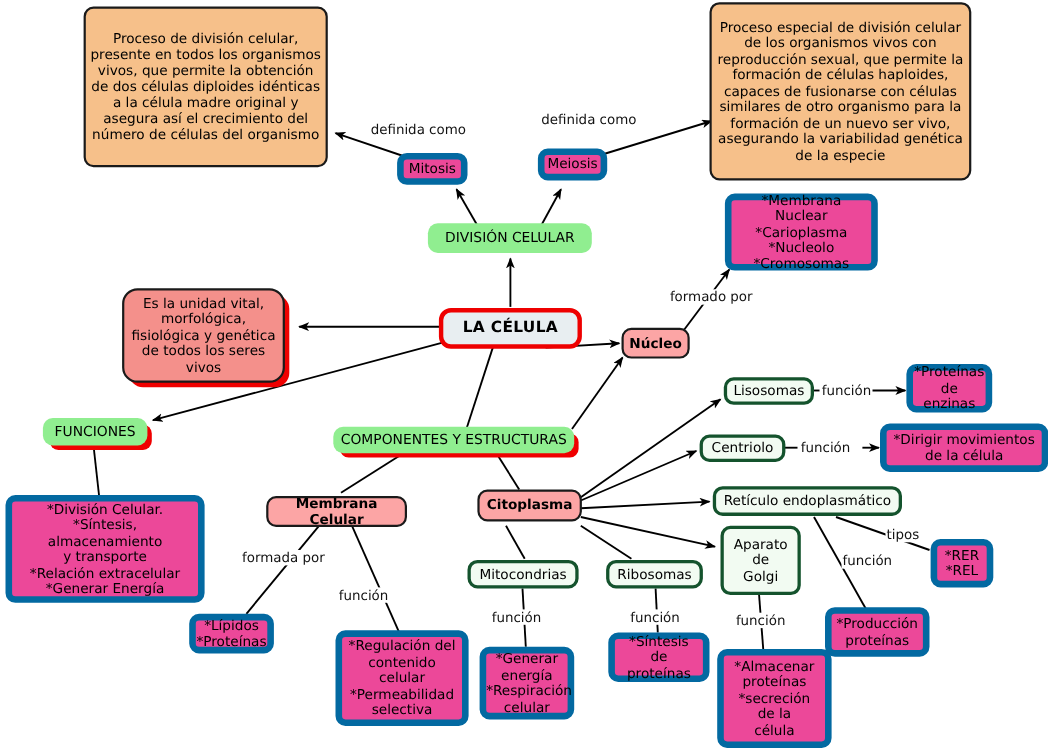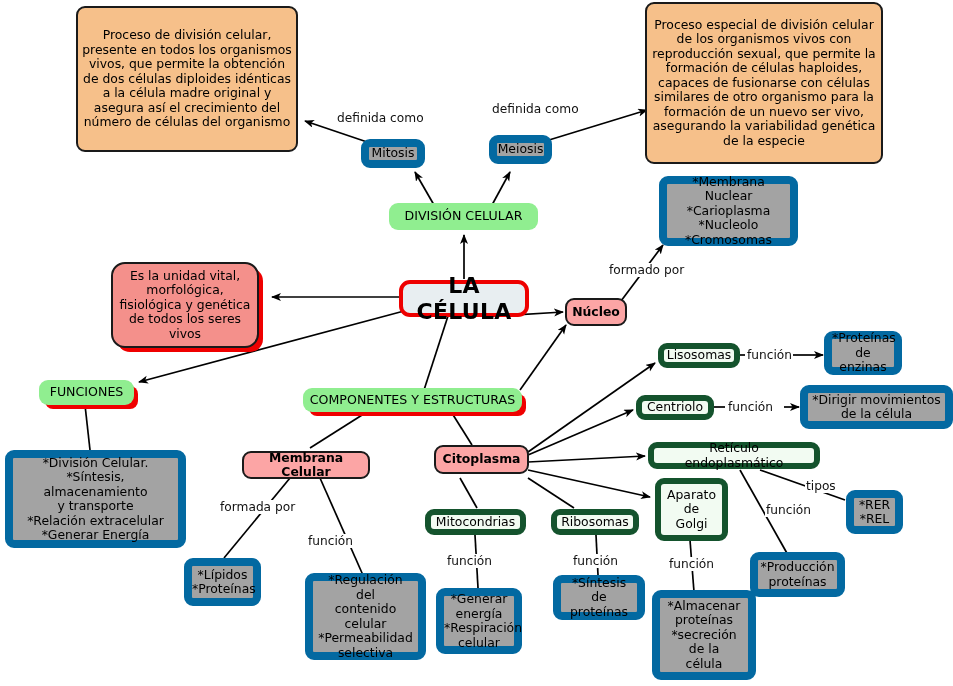--- a/index.html
+++ b/index.html
@@ -20,28 +20,28 @@
         font-size:12.4px;color:#000;box-shadow:5px 5px 0 -1px #ef0000;}
   
   .greenred{background:#90ee90;border-radius:9px;font-size:12.6px;color:#000;
             box-shadow:5px 5px 0 -1px #ef0000;}
   
   .greenplain{background:#90ee90;border-radius:9px;font-size:12.6px;color:#000;}
   
   .greenbord{background:#fca5a5;border:2px solid #1a1a1a;border-radius:9px;
              font-size:12.4px;color:#000;font-weight:bold;}
   
-  .palegreen{background:#f2fbf2;border:6px solid #14532d;border-radius:9px;
+  .palegreen{background:#f2fbf2;border:3px solid #14532d;border-radius:9px;
              font-size:12.4px;color:#000;}
   
-  .bluegrey{background:#a3a3a3;border:8px solid #0369a1;border-radius:9px;
+  .bluegrey{background:#ec4899;border:6px solid #0369a1;border-radius:9px;
             font-size:12.4px;color:#000;}
   
   .central{background:#e8eef1;border:4px solid #ee0000;border-radius:11px;
-           font-size:22px;font-weight:bold;color:#000;letter-spacing:.3px;}
+           font-size:14px;font-weight:bold;color:#000;letter-spacing:.3px;}
 
   .linklabel{position:absolute;font-size:12.2px;color:#111;background:#fff;
              white-space:nowrap;padding:0 1px;}
 </style>
 </head>
 <body>
 
 <div id="canvas">
 
   <svg id="wires" viewBox="0 0 953 686" xmlns="http://www.w3.org/2000/svg">
@@ -204,21 +204,21 @@
 *Síntesis, almacenamiento
 y transporte
 *Relación extracelular
 *Generar Energía</span>
   </div>
 
   <div class="node greenbord" style="left:242px;top:451px;width:128px;height:28px;">
     <span>Membrana Celular</span>
   </div>
 
-  <div class="node bluegrey" style="left:184px;top:558px;width:77px;height:48px;white-space:pre-line;">
+  <div class="node bluegrey" style="left:172px;top:558px;width:77px;height:36px;white-space:pre-line;">
     <span>*Lípidos
 *Proteínas</span>
   </div>
 
   <div class="node bluegrey" style="left:305px;top:573px;width:121px;height:87px;white-space:pre-line;">
     <span>*Regulación del
 contenido
 celular
 *Permeabilidad
 selectiva</span>

